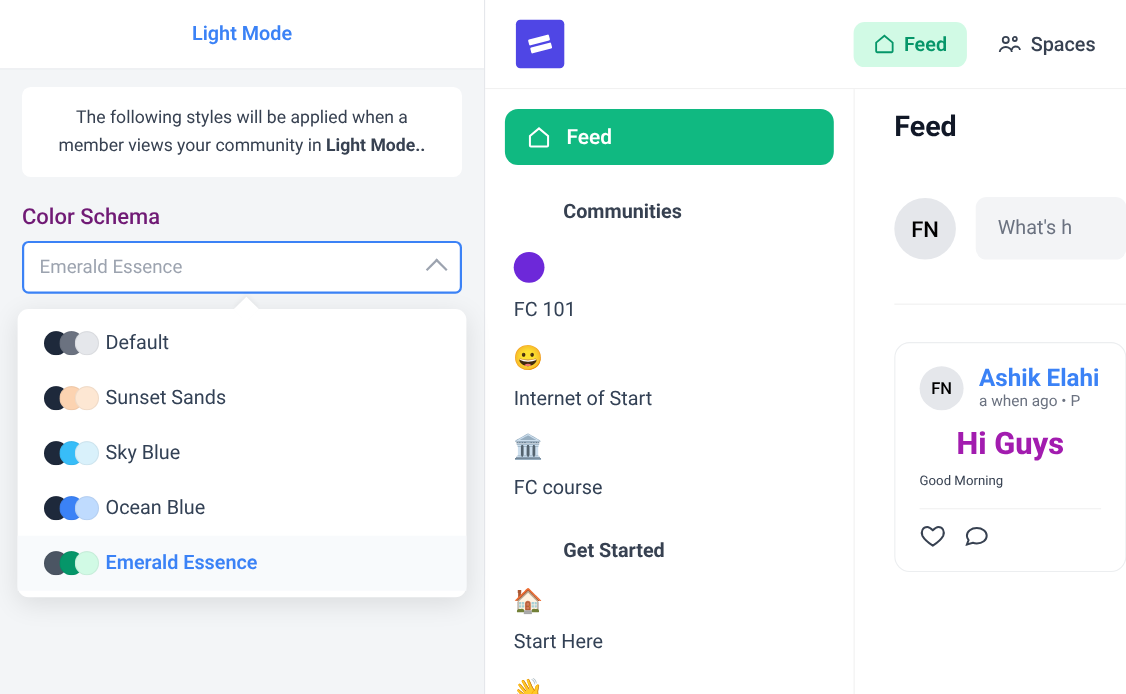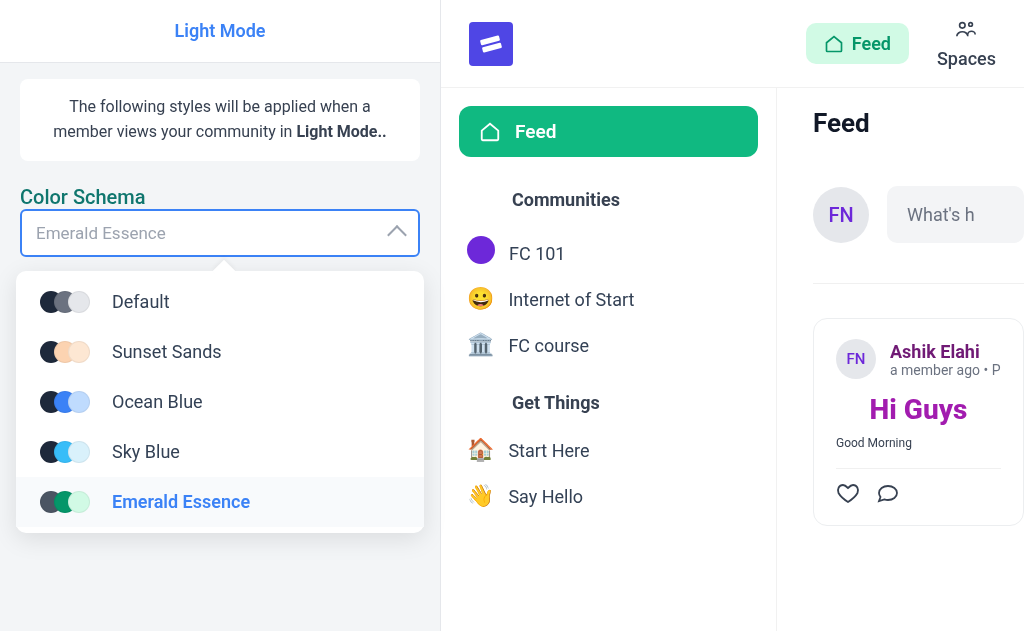--- a/index.html
+++ b/index.html
@@ -47,21 +47,22 @@
     font-size: 16px;
     color: #374151;
     text-align: center;
     line-height: 1.55;
     margin-bottom: 24px;
   }
   .intro-box .strong { font-weight: 700; margin-top: 22px; }
   .schema-label {
     font-size: 20px;
     font-weight: 500;
-    color: #0f766e;
+    color: #701a75;
+    margin-bottom: 10px;
   }
   .select-box {
     position: relative;
     background: #fff;
     border: 2px solid #3b82f6;
     border-radius: 6px;
     padding: 12px 14px;
     display: flex;
     align-items: center;
     justify-content: space-between;
@@ -95,21 +96,21 @@
     left: 200px;
     width: 16px;
     height: 16px;
     background: #fff;
     transform: rotate(45deg);
     box-shadow: -2px -2px 4px rgba(0,0,0,0.04);
   }
   .option {
     display: flex;
     align-items: center;
-    gap: 30px;
+    gap: 14px;
     padding: 14px 24px;
     font-size: 18px;
     color: #334155;
     cursor: pointer;
   }
   .option.selected { background: #f8fafc; }
   .option.selected .opt-label { color: #3b82f6; font-weight: 600; }
   .swatches {
     display: flex;
     align-items: center;
@@ -159,21 +160,20 @@
     font-weight: 600;
     font-size: 18px;
   }
   .spaces-link {
     display: flex;
     align-items: center;
     gap: 8px;
     color: #374151;
     font-size: 18px;
     font-weight: 500;
-    flex-direction: column;
   }
   .preview-body {
     flex: 1;
     display: flex;
     overflow: hidden;
   }
   .preview-sidebar {
     width: 336px;
     padding: 18px 18px;
     border-right: 1px solid #f1f1f1;
@@ -193,26 +193,27 @@
   .section-heading {
     font-size: 18px;
     font-weight: 700;
     color: #374151;
     padding: 6px 8px;
     margin-bottom: 8px;
     margin-left: 45px;
   }
   .sidebar-item {
     display: flex;
-    align-items: flex-end;
+    align-items: flex-start;
     gap: 14px;
     padding: 12px 8px;
     font-size: 18px;
     color: #334155;
     cursor: pointer;
+    flex-direction: column;
   }
   .community-dot {
     width: 28px; height: 28px; border-radius: 50%;
   }
   .emoji { font-size: 22px; line-height: 1; }
 
   .preview-main {
     flex: 1;
     padding: 20px 0 0 36px;
     overflow: hidden;
@@ -229,40 +230,40 @@
     align-items: center;
     gap: 18px;
     padding-bottom: 40px;
     border-bottom: 1px solid #f0f0f0;
     margin-bottom: 34px;
   }
   .avatar {
     width: 56px; height: 56px; border-radius: 50%;
     background: #e5e7eb;
     display: flex; align-items: center; justify-content: center;
-    color: #6d28d9; font-weight: 500; font-size: 20px;
+    color: #000000; font-weight: 500; font-size: 20px;
   }
   .avatar.small { width: 40px; height: 40px; font-size: 15px; }
   .composer-input {
     flex: 1;
     background: #f3f4f6;
     border-radius: 10px;
     padding: 18px 20px;
     color: #6b7280;
     font-size: 18px;
     white-space: nowrap;
     overflow: hidden;
   }
   .post-card {
     border: 1px solid #eceef0;
     border-radius: 14px;
     padding: 20px 22px;
   }
   .post-header { display: flex; align-items: center; gap: 14px; margin-bottom: 14px; }
-  .post-author { font-size: 18px; font-weight: 700; color: #701a75; }
+  .post-author { font-size: 22px; font-weight: 700; color: #3b82f6; }
   .post-meta { font-size: 14px; color: #6b7280; }
   .post-title { font-size: 28px; font-weight: 800; color: #a21caf; margin-bottom: 10px; text-align: center; }
   .post-body { font-size: 12px; color: #374151; margin-bottom: 18px; }
   .post-actions { display: flex; gap: 16px; padding-top: 12px; border-top: 1px solid #f0f0f0; }
   .post-actions svg { width: 24px; height: 24px; stroke: #374151; fill: none; stroke-width: 1.8; }
 </style>
 </head>
 <body>
 
 <div class="left-panel">
@@ -296,32 +297,32 @@
         <div class="swatches">
           <div class="swatch" style="background: rgb(30, 41, 59);"></div>
           <div class="swatch" style="background: rgb(252, 211, 177);"></div>
           <div class="swatch" style="background: rgb(253, 231, 211);"></div>
         </div>
         <span class="opt-label">Sunset Sands</span>
       </div>
       <div class="option">
         <div class="swatches">
           <div class="swatch" style="background: rgb(30, 41, 59);"></div>
-          <div class="swatch" style="background: rgb(59, 130, 246);"></div>
-          <div class="swatch" style="background: rgb(191, 219, 254);"></div>
-        </div>
-        <span class="opt-label">Ocean Blue</span>
+          <div class="swatch" style="background: rgb(56, 189, 248);"></div>
+          <div class="swatch" style="background: rgb(217, 241, 251);"></div>
+        </div>
+        <span class="opt-label">Sky Blue</span>
       </div>
       <div class="option">
         <div class="swatches">
           <div class="swatch" style="background: rgb(30, 41, 59);"></div>
-          <div class="swatch" style="background: rgb(56, 189, 248);"></div>
-          <div class="swatch" style="background: rgb(217, 241, 251);"></div>
-        </div>
-        <span class="opt-label">Sky Blue</span>
+          <div class="swatch" style="background: rgb(59, 130, 246);"></div>
+          <div class="swatch" style="background: rgb(191, 219, 254);"></div>
+        </div>
+        <span class="opt-label">Ocean Blue</span>
       </div>
       <div class="option selected">
         <div class="swatches">
           <div class="swatch" style="background: rgb(75, 85, 99);"></div>
           <div class="swatch" style="background: rgb(5, 150, 105);"></div>
           <div class="swatch" style="background: rgb(209, 250, 229);"></div>
         </div>
         <span class="opt-label">Emerald Essence</span>
       </div>
     </div>
@@ -376,21 +377,21 @@
             <span>Internet of Start</span>
           </div>
           <div class="sidebar-item">
             <span class="emoji">🏛️</span>
             <span>FC course</span>
           </div>
         </div>
 
       <div style="height:18px"></div>
 
-      <div class="section-heading">Get Things</div>
+      <div class="section-heading">Get Started</div>
       <div id="getstarted">
           <div class="sidebar-item">
             <span class="emoji">🏠</span>
             <span>Start Here</span>
           </div>
           <div class="sidebar-item">
             <span class="emoji">👋</span>
             <span>Say Hello</span>
           </div>
         </div>
@@ -402,21 +403,21 @@
       <div class="composer">
         <div class="avatar">FN</div>
         <div class="composer-input">What's h</div>
       </div>
 
       <div class="post-card">
         <div class="post-header">
           <div class="avatar small">FN</div>
           <div>
             <div class="post-author">Ashik Elahi</div>
-            <div class="post-meta">a member ago • P</div>
+            <div class="post-meta">a when ago • P</div>
           </div>
         </div>
         <div class="post-title">Hi Guys</div>
         <div class="post-body">Good Morning</div>
         <div class="post-actions">
           <svg viewBox="0 0 24 24">
             <path d="M12 21s-7-4.5-9.5-9C1 8 3 4 7 4c2 0 3.5 1.5 5 3 1.5-1.5 3-3 5-3 4 0 6 4 4.5 8C19 16.5 12 21 12 21z"></path>
           </svg>
           <svg viewBox="0 0 24 24">
             <path d="M21 12c0 4-4 7-9 7-1.3 0-2.5-.2-3.6-.6L3 20l1.5-4C3.6 14.7 3 13.4 3 12c0-4 4-7 9-7s9 3 9 7z"></path>

